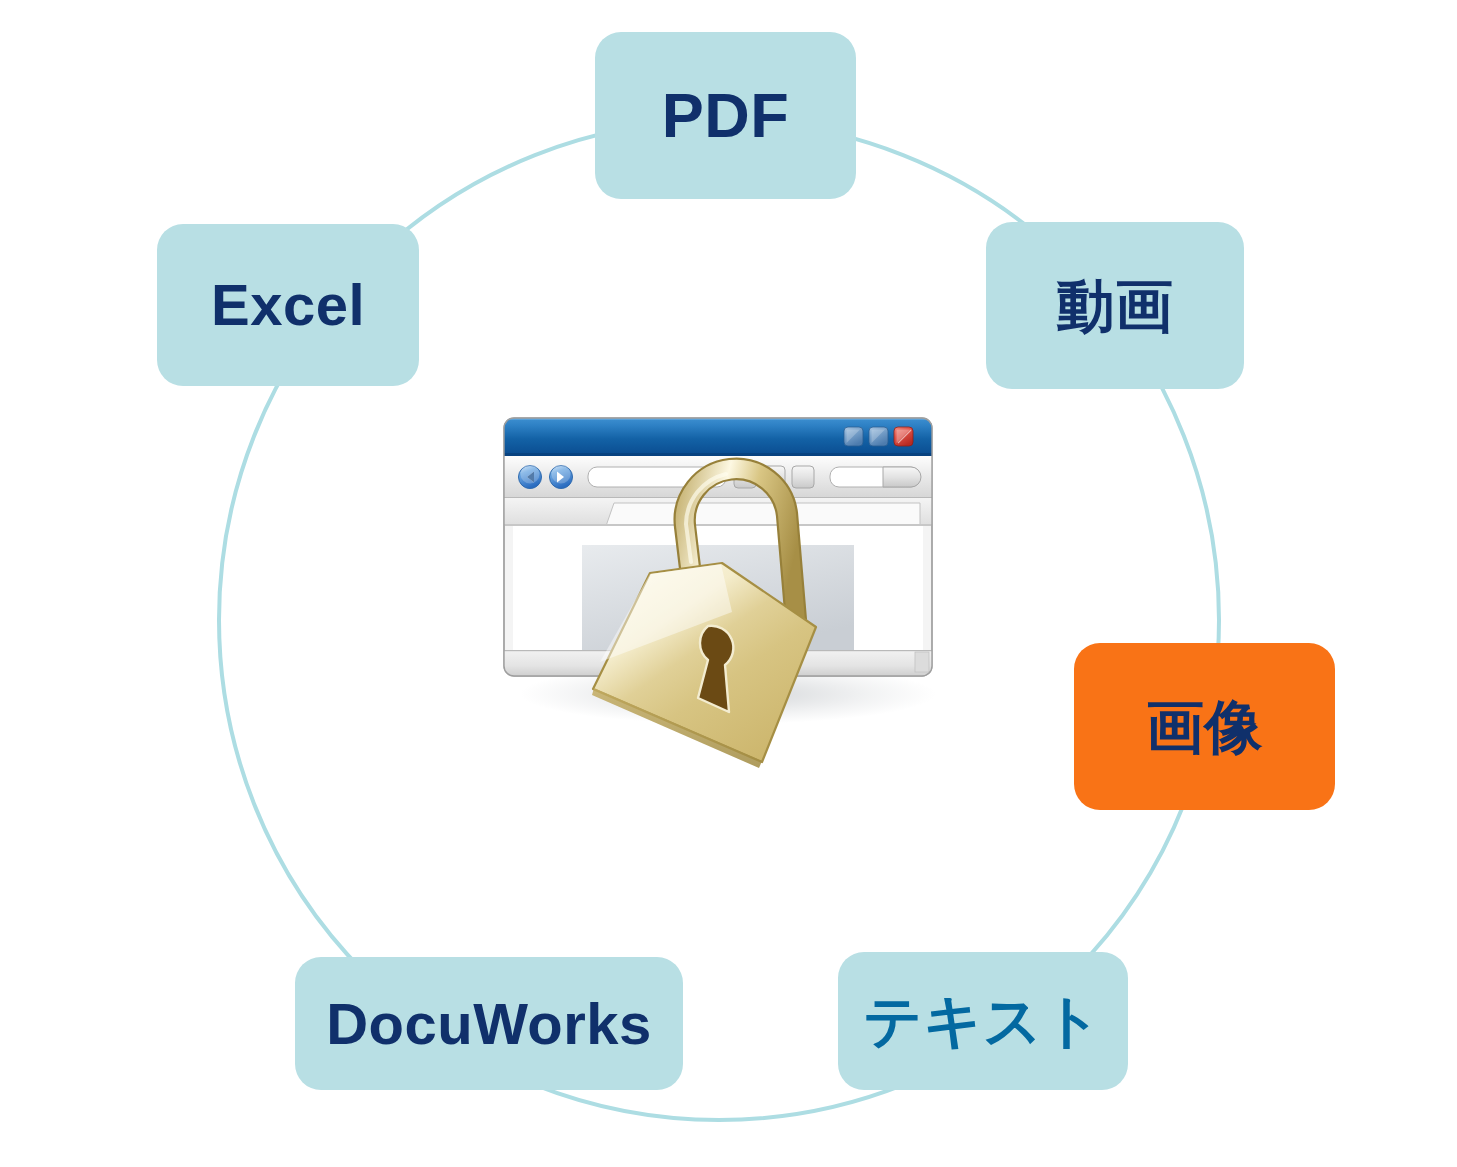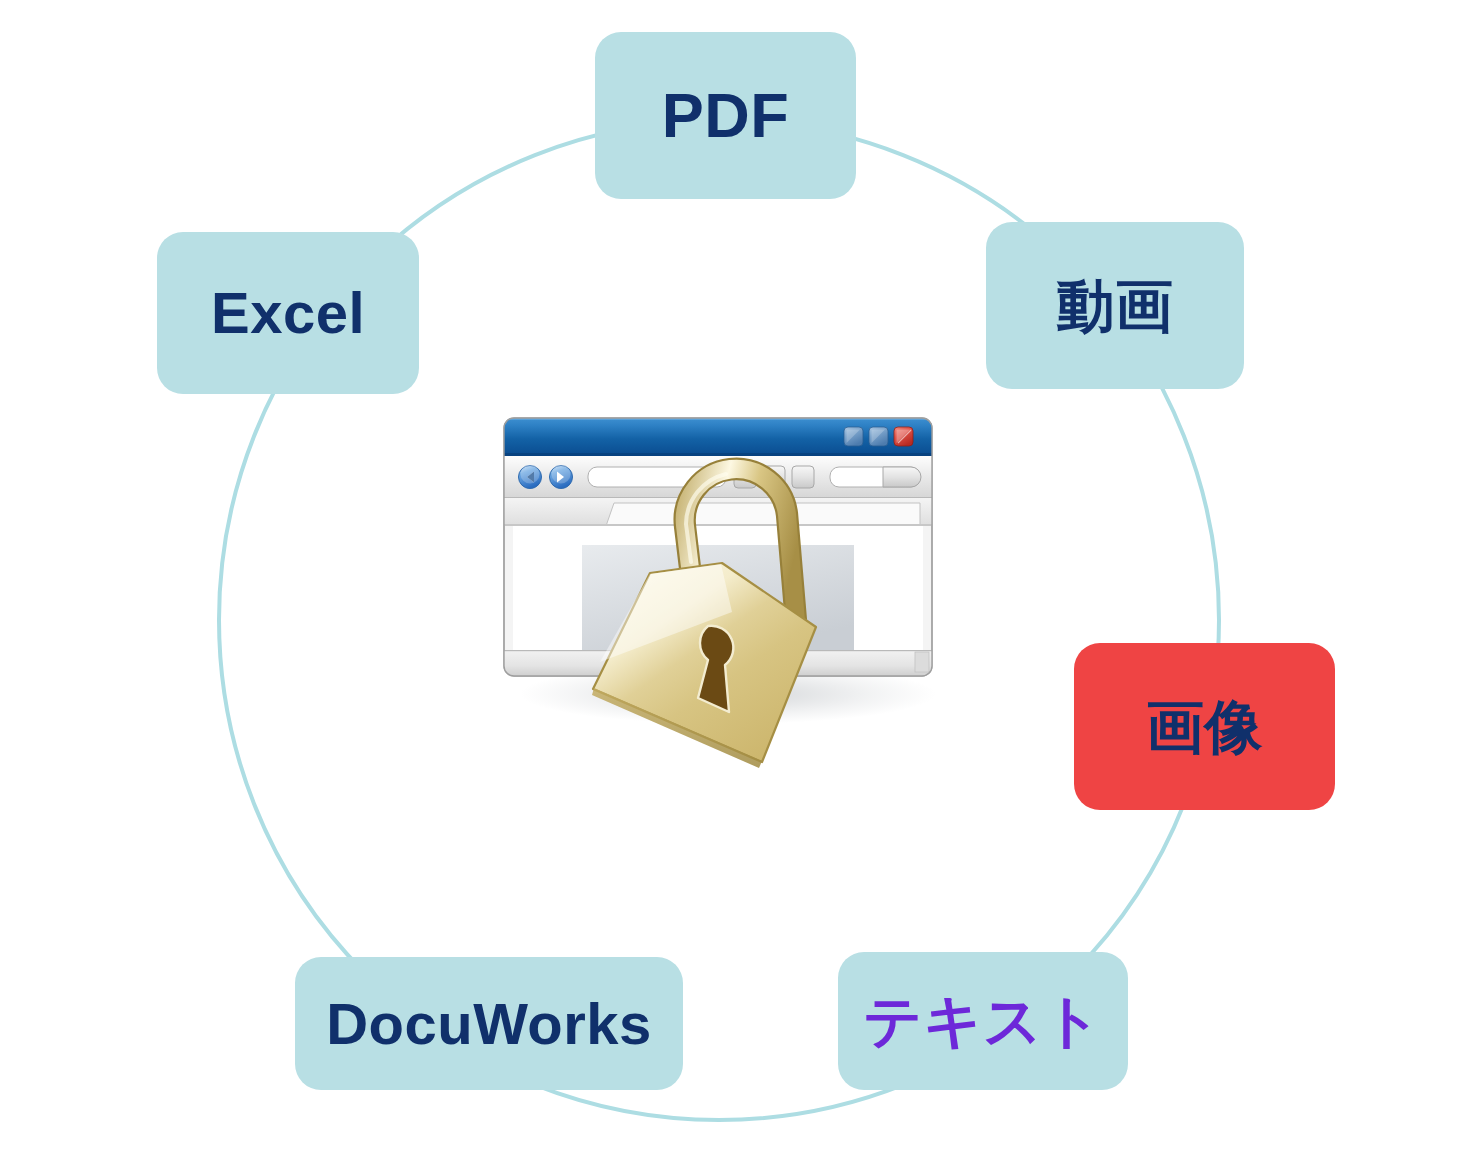--- a/index.html
+++ b/index.html
@@ -46,21 +46,21 @@
     user-select: none;
   }
   .node .label { display: block; }
 
   .node-pdf        { left: 595px;  top: 32px;   width: 261px; height: 167px; font-size: 63px; }
   .node-movie      { left: 986px;  top: 222px;  width: 258px; height: 167px; font-size: 58px; }
   .node-image      { left: 1074px; top: 643px;  width: 261px; height: 167px; font-size: 58px; }
   .node-text       { left: 838px;  top: 952px;  width: 290px; height: 138px; font-size: 58px; }
   .node-docuworks  { left: 295px;  top: 957px;  width: 388px; height: 133px; font-size: 58px; }
   .node-word       { left: 108px;  top: 641px;  width: 262px; height: 162px; font-size: 58px; }
-  .node-excel      { left: 157px;  top: 232px;  width: 262px; height: 162px; font-size: 58px; }
+  .node-excel      { left: 157px;  top: 224px;  width: 262px; height: 162px; font-size: 58px; }
 
   
   #center-graphic {
     position: absolute;
     left: 500px;
     top: 412px;
     width: 448px;
     height: 412px;
   }
 </style>
@@ -74,25 +74,25 @@
   </svg>
 
   <div class="node node-pdf" style="background: rgb(184, 223, 228); color: rgb(16, 48, 107);">
     <span class="label">PDF</span>
   </div>
 
   <div class="node node-movie" style="background: rgb(184, 223, 228); color: rgb(16, 48, 107);">
     <span class="label">動画</span>
   </div>
 
-  <div class="node node-image" style="background: #ef4444; color: rgb(16, 48, 107);">
+  <div class="node node-image" style="background: #f97316; color: rgb(16, 48, 107);">
     <span class="label">画像</span>
   </div>
 
-  <div class="node node-text" style="background: rgb(184, 223, 228); color: #6d28d9; text-align: center;">
+  <div class="node node-text" style="background: rgb(184, 223, 228); color: #0369a1; text-align: center;">
     <span class="label">テキスト</span>
   </div>
 
   <div class="node node-docuworks" style="background: rgb(184, 223, 228); color: rgb(16, 48, 107); align-items: center;">
     <span class="label">DocuWorks</span>
   </div>
 
 
   <div class="node node-excel" style="background: rgb(184, 223, 228); color: rgb(16, 48, 107);">
     <span class="label">Excel</span>

